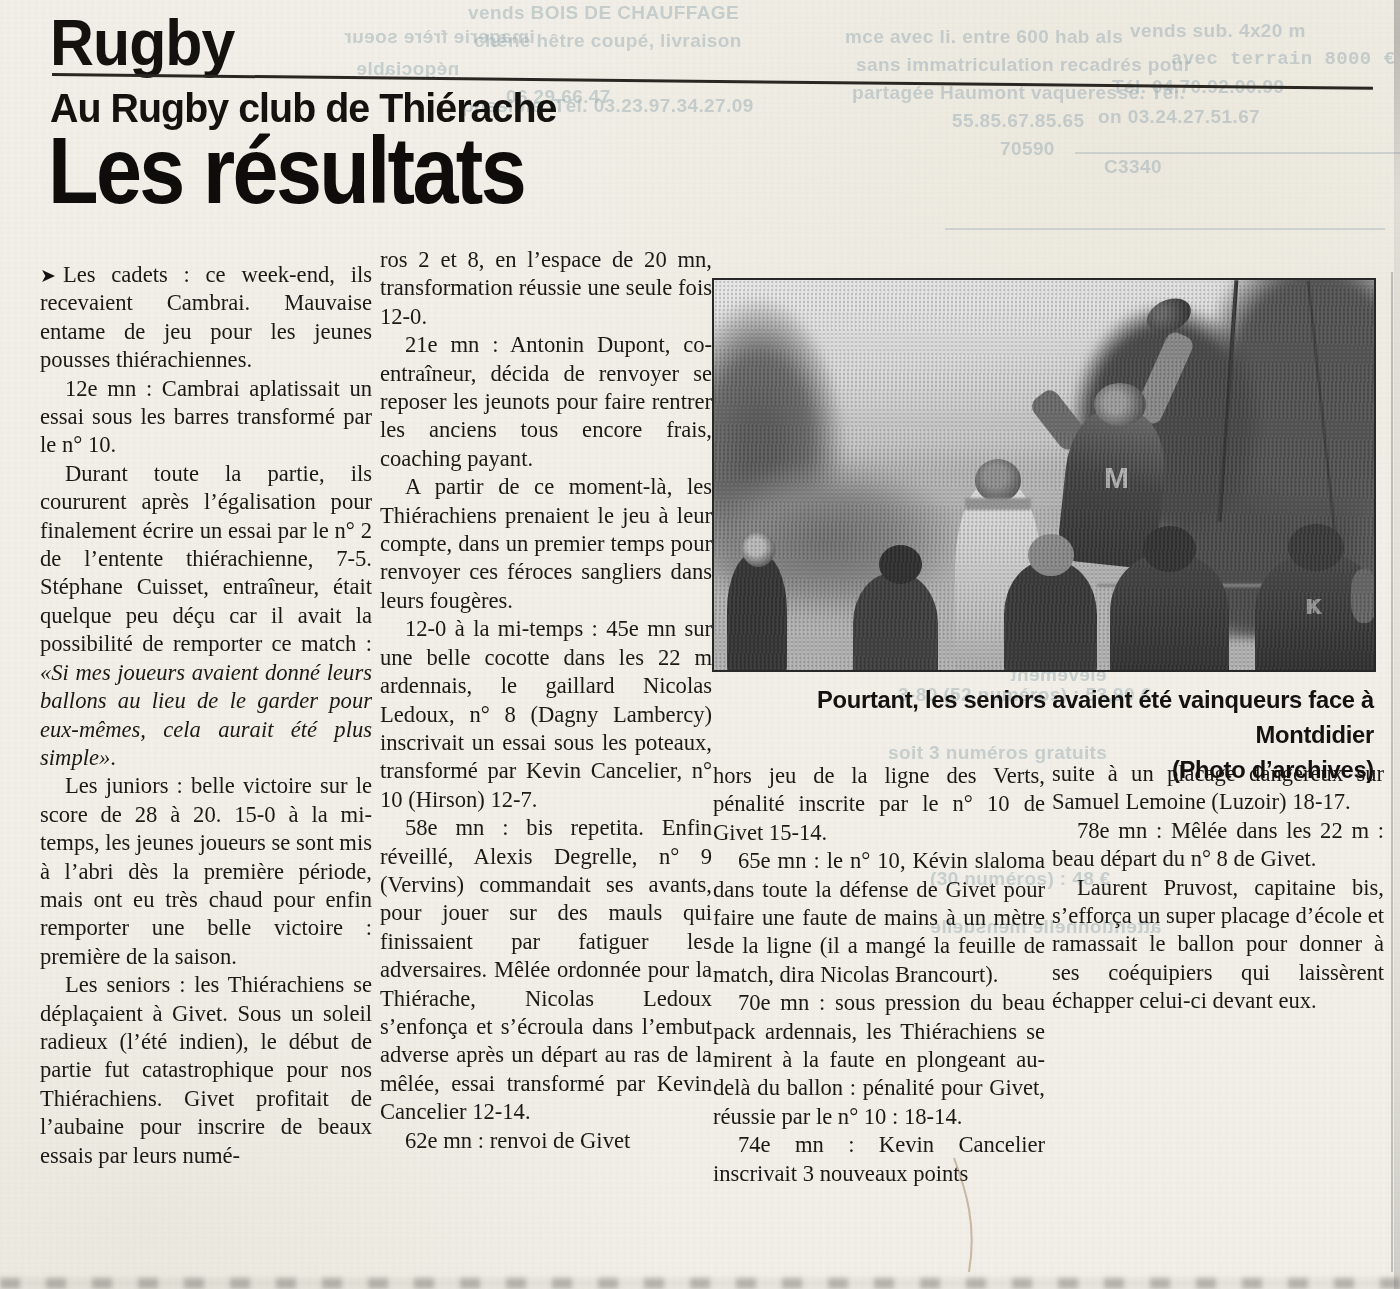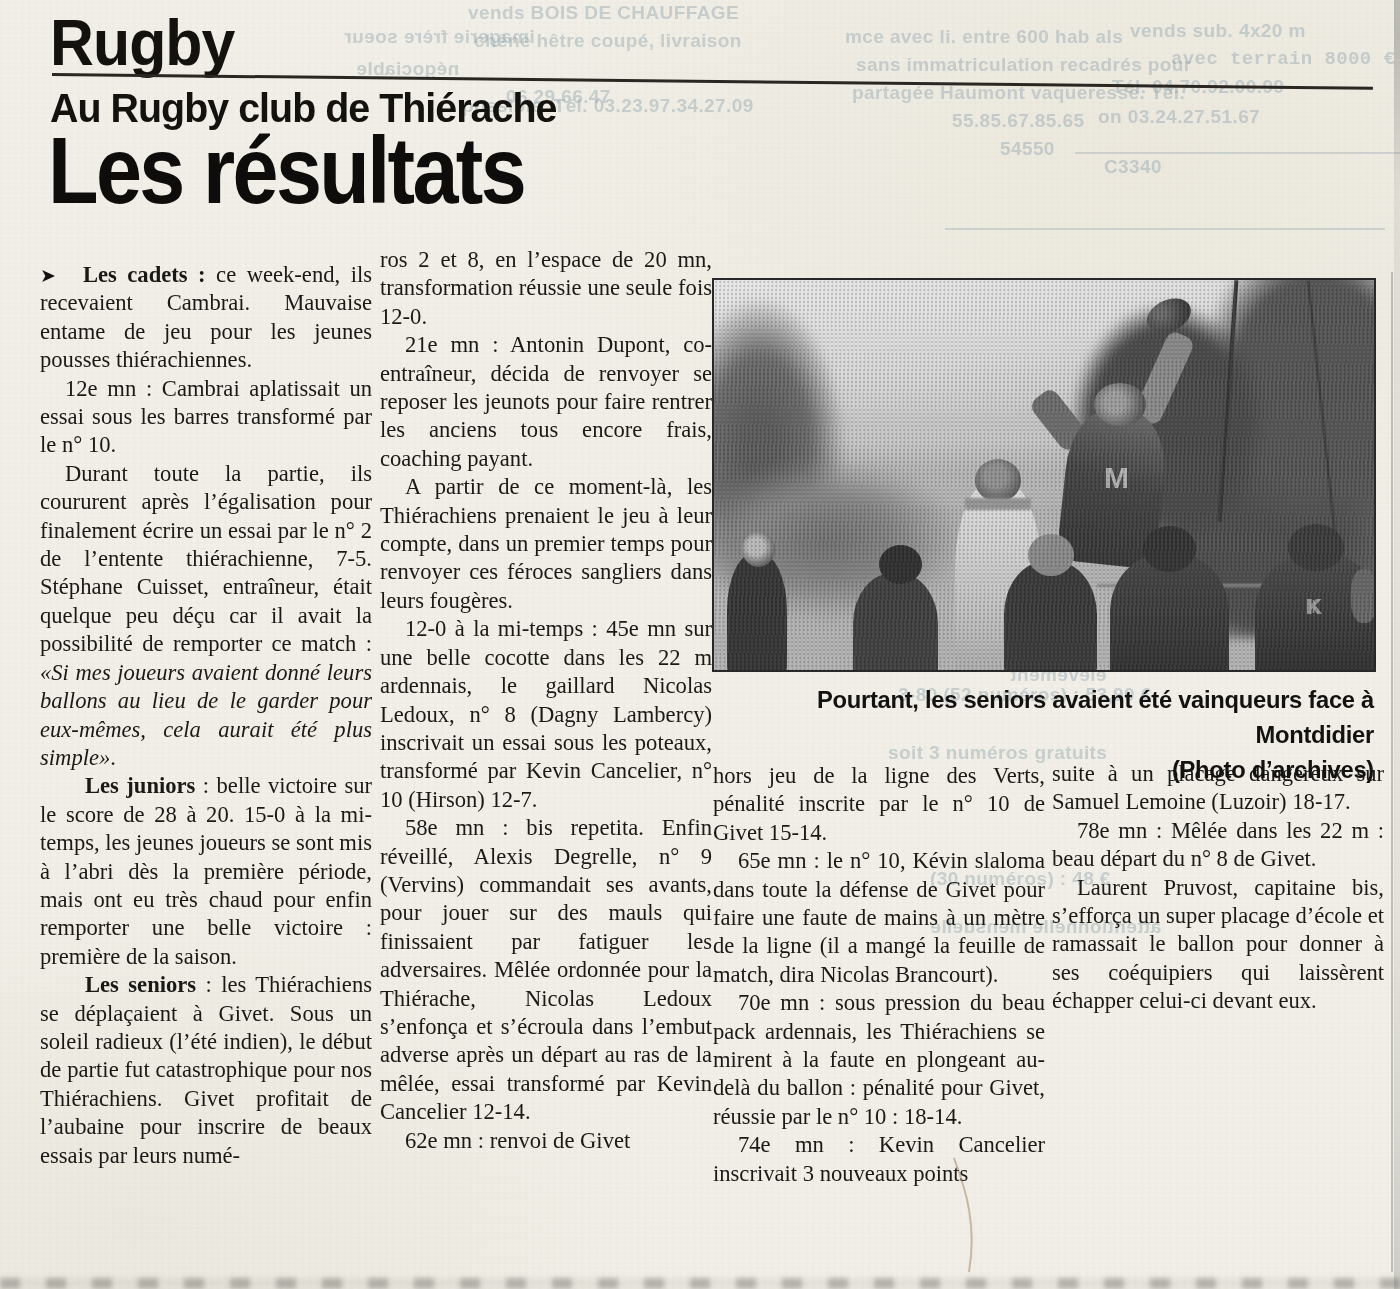--- a/index.html
+++ b/index.html
@@ -34,21 +34,21 @@
     letter-spacing:-3px;transform:scaleX(.88);transform-origin:left top;
   }
   
   .col{position:absolute;width:332px;font-size:22.6px;line-height:28.4px;}
   #col0{left:40px;top:261px;height:1010px;}
   #col1{left:380px;top:246px;height:1010px;}
   #col2{left:713px;top:762px;height:520px;}
   #col3{left:1052px;top:760px;height:520px;}
   .par{margin:0;text-align:justify;}
   .par.ind{text-indent:25px;}
-  .par .b{font-weight:bold;margin-left:20px;}
+  .par .b{font-weight:normal;}
   .par .i{font-style:italic;}
   .arrow{font-family:"DejaVu Sans", sans-serif;font-size:19px;margin-right:7px;color:#141210;}
   
   .photo{
     position:absolute;left:712px;top:278px;width:660px;height:390px;
     border:2.5px solid #2c2a27;background:#b4b2aa;overflow:hidden;
     filter:grayscale(1) contrast(1.03);
   }
   .photo *{position:absolute;}
   .ph-sky{left:0;top:0;width:100%;height:58%;
@@ -143,21 +143,21 @@
       <div class="ghost" style="left: 468px; top: 2px;">vends BOIS DE CHAUFFAGE</div>
       <div class="ghost" style="left: 474px; top: 30px;">chêne hêtre coupé, livraison</div>
       <div class="ghost" style="left: 462px; top: 58px; margin-top: 37px;">possible. Tél. 03.23.97.34.27.09</div>
       <div class="ghost" style="left: 506px; top: 86px;">06.29.66.47</div>
       <div class="ghost mir" style="left: 344px; top: 26px;">imagerie frère soeur</div>
       <div class="ghost mir" style="left: 356px; top: 58px;">négociable</div>
       <div class="ghost" style="left: 845px; top: 26px;">mce avec li. entre 600 hab als</div>
       <div class="ghost" style="left: 852px; top: 82px;">partagée Haumont vaqueresse. Tél.</div>
       <div class="ghost" style="left: 856px; top: 54px;">sans immatriculation recadrés pour</div>
       <div class="ghost" style="left: 952px; top: 110px;">55.85.67.85.65</div>
-      <div class="ghost" style="left: 1000px; top: 138px;">54550</div>
+      <div class="ghost" style="left: 1000px; top: 138px;">70590</div>
       <div class="ghost" style="left: 1130px; top: 20px;">vends sub. 4x20 m</div>
       <div class="ghost" style="left: 1171px; top: 48px; font-family: Liberation Mono, monospace;">avec terrain 8000 €</div>
       <div class="ghost" style="left: 1112px; top: 76px;">Tél. 04.70.92.00.99</div>
       <div class="ghost" style="left: 1098px; top: 106px;">on 03.24.27.51.67</div>
       <div class="ghost" style="left: 1104px; top: 156px;">C3340</div>
       <div class="ghost" style="left: 862px; top: 684px; margin-left: 36px;">3-80 (52 numéros) : 53,90 €</div>
       <div class="ghost mir" style="left: 1010px; top: 664px;">élèvement</div>
       <div class="ghost" style="left: 888px; top: 742px;">soit 3 numéros gratuits</div>
       <div class="ghost" style="left: 930px; top: 868px;">(30 numéros) : 48 €</div>
       <div class="ghost mir" style="left: 930px; top: 916px;">attentionnelle mensuelle</div>

